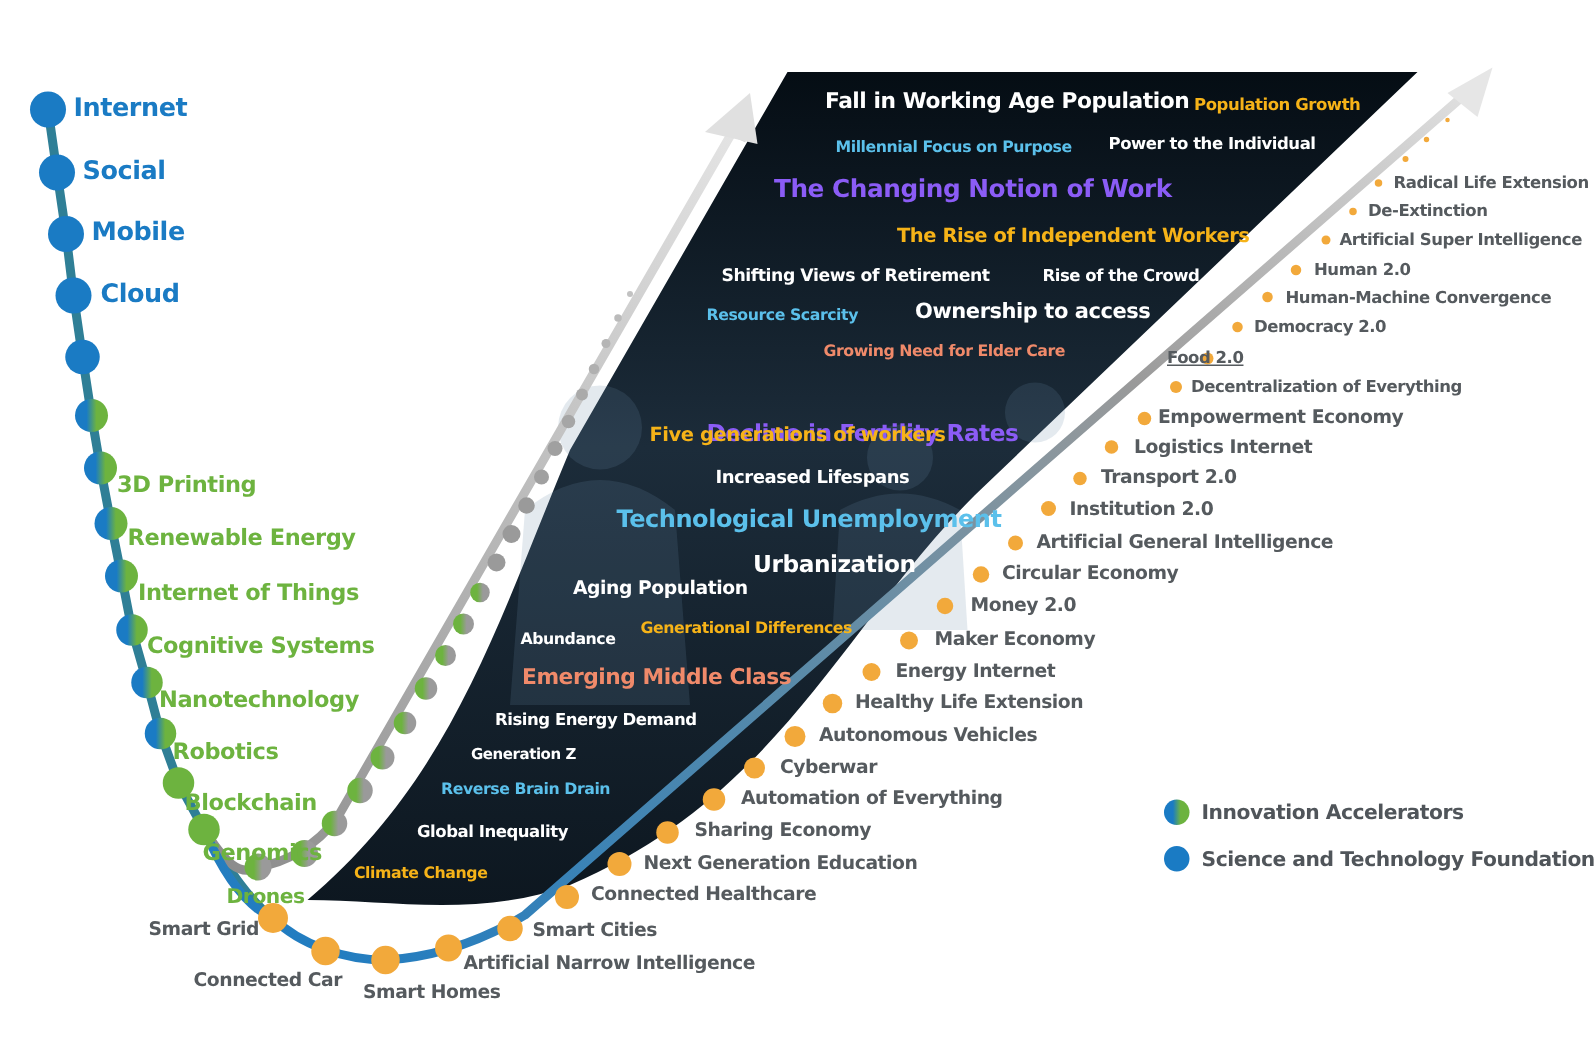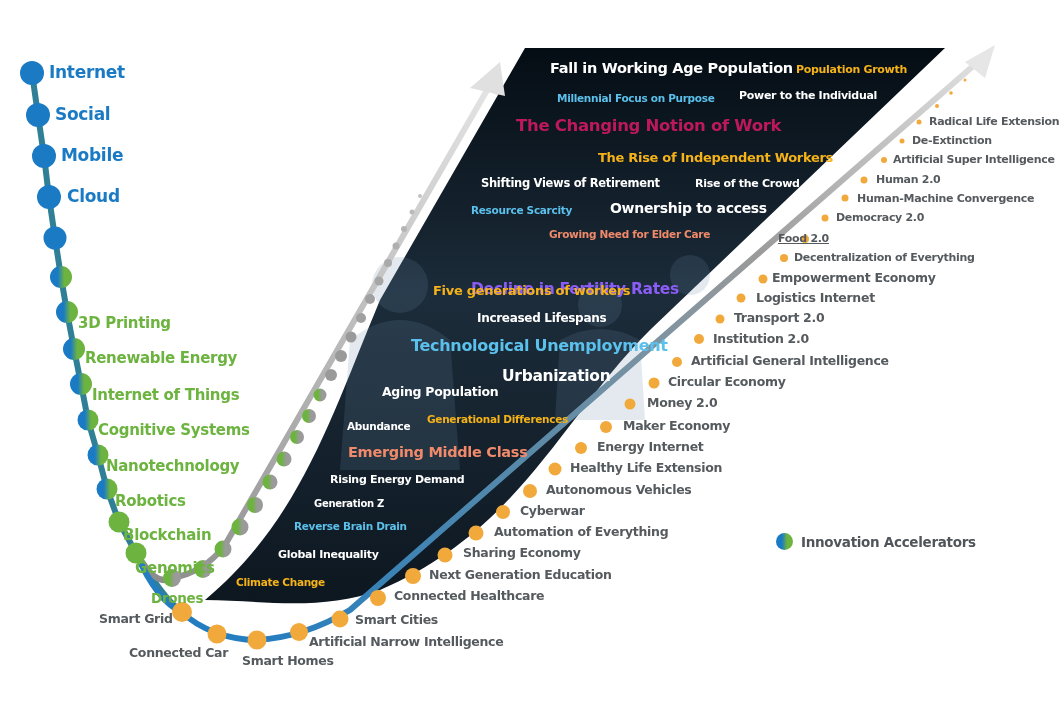--- a/index.html
+++ b/index.html
@@ -192,21 +192,21 @@
   <div class="lbl futs" style="left:857px;top:193px;">Human-Machine Convergence</div>
   <div class="lbl futs" style="left:876px;top:174px;">Human 2.0</div>
   <div class="lbl futs" style="left:893px;top:154px;">Artificial  Super Intelligence</div>
   <div class="lbl futs" style="left:912px;top:135px;">De-Extinction</div>
   <div class="lbl futs" style="left:929px;top:116px;">Radical Life Extension</div>
 
   <div class="trend" style="left:550px;top:61px;font-size:14.5px;color:#ffffff;">Fall in Working Age Population</div>
   <div class="trend" style="left:796px;top:64px;font-size:11px;color:#f6b318;">Population Growth</div>
   <div class="trend" style="left:557px;top:93px;font-size:10.5px;color:#5bc0eb;">Millennial  Focus on Purpose</div>
   <div class="trend" style="left:739px;top:90px;font-size:11px;color:#ffffff;">Power to the Individual</div>
-  <div class="trend" style="left:516px;top:118px;font-size:16.5px;color:#be185d;">The Changing Notion of Work</div>
+  <div class="trend" style="left:516px;top:118px;font-size:16.5px;color:#8b5cf6;">The Changing Notion of Work</div>
   <div class="trend" style="left:598px;top:151px;font-size:13px;color:#f6b318;">The Rise of Independent Workers</div>
   <div class="trend" style="left:481px;top:178px;font-size:11.5px;color:#ffffff;">Shifting Views of Retirement</div>
   <div class="trend" style="left:695px;top:178px;font-size:11px;color:#ffffff;">Rise of the Crowd</div>
   <div class="trend" style="left:471px;top:205px;font-size:10.5px;color:#5bc0eb;">Resource Scarcity</div>
   <div class="trend" style="left:610px;top:201px;font-size:14px;color:#ffffff;">Ownership to access</div>
   <div class="trend" style="left:549px;top:229px;font-size:10.5px;color:#f08a6a;">Growing Need for Elder Care</div>
   <div class="trend" style="left:471px;top:254px;font-size:15.5px;color:#8b5cf6;margin-top:28px;">Decline in Fertility Rates</div>
   <div class="trend" style="left:433px;top:284px;font-size:13px;color:#f6b318;">Five generations of workers</div>
   <div class="trend" style="left:477px;top:312px;font-size:12px;color:#ffffff;">Increased Lifespans</div>
   <div class="trend" style="left:411px;top:338px;font-size:16px;color:#5bc0eb;">Technological Unemployment</div>
@@ -219,14 +219,18 @@
   <div class="trend" style="left:314px;top:499px;font-size:10px;color:#ffffff;">Generation Z</div>
   <div class="trend" style="left:294px;top:521px;font-size:10.5px;color:#5bc0eb;">Reverse Brain Drain</div>
   <div class="trend" style="left:278px;top:549px;font-size:11px;color:#ffffff;">Global Inequality</div>
   <div class="trend" style="left:236px;top:577px;font-size:10.5px;color:#f6b318;">Climate Change</div>
 
   <div class="legend">
     <div class="legend-item">
       <div class="legend-dot" style="background:linear-gradient(90deg,#1a7bc4 35%,#6db33f 65%);"></div>
       <span class="legend-text">Innovation Accelerators</span>
     </div>
+    <div class="legend-item">
+      <div class="legend-dot" style="background:#1a7bc4;"></div>
+      <span class="legend-text">Science and Technology Foundation</span>
+    </div>
   </div>
 </div>
 
 </body></html>

